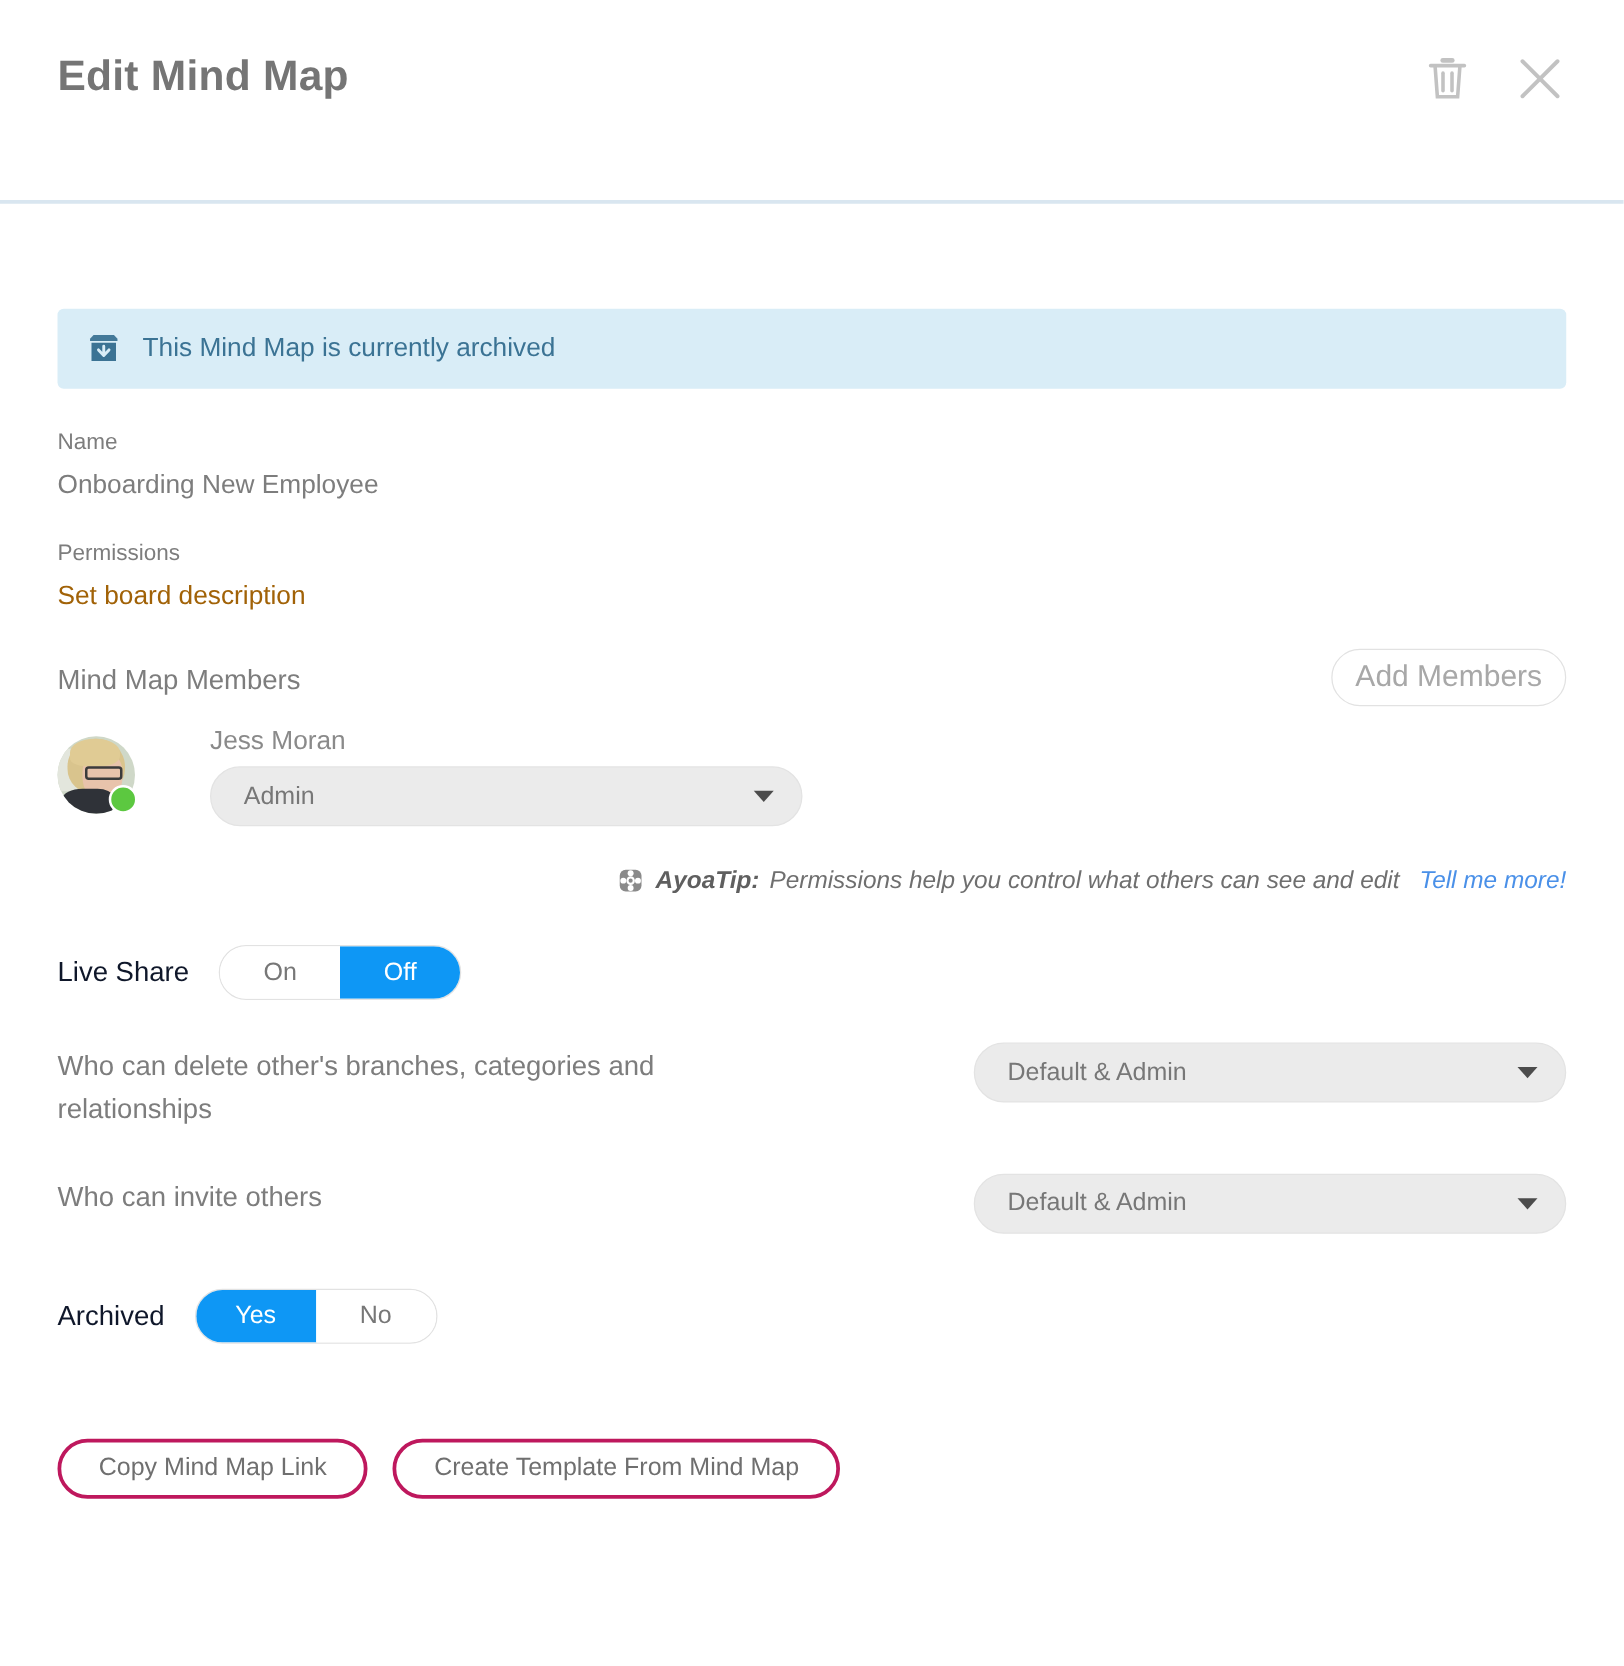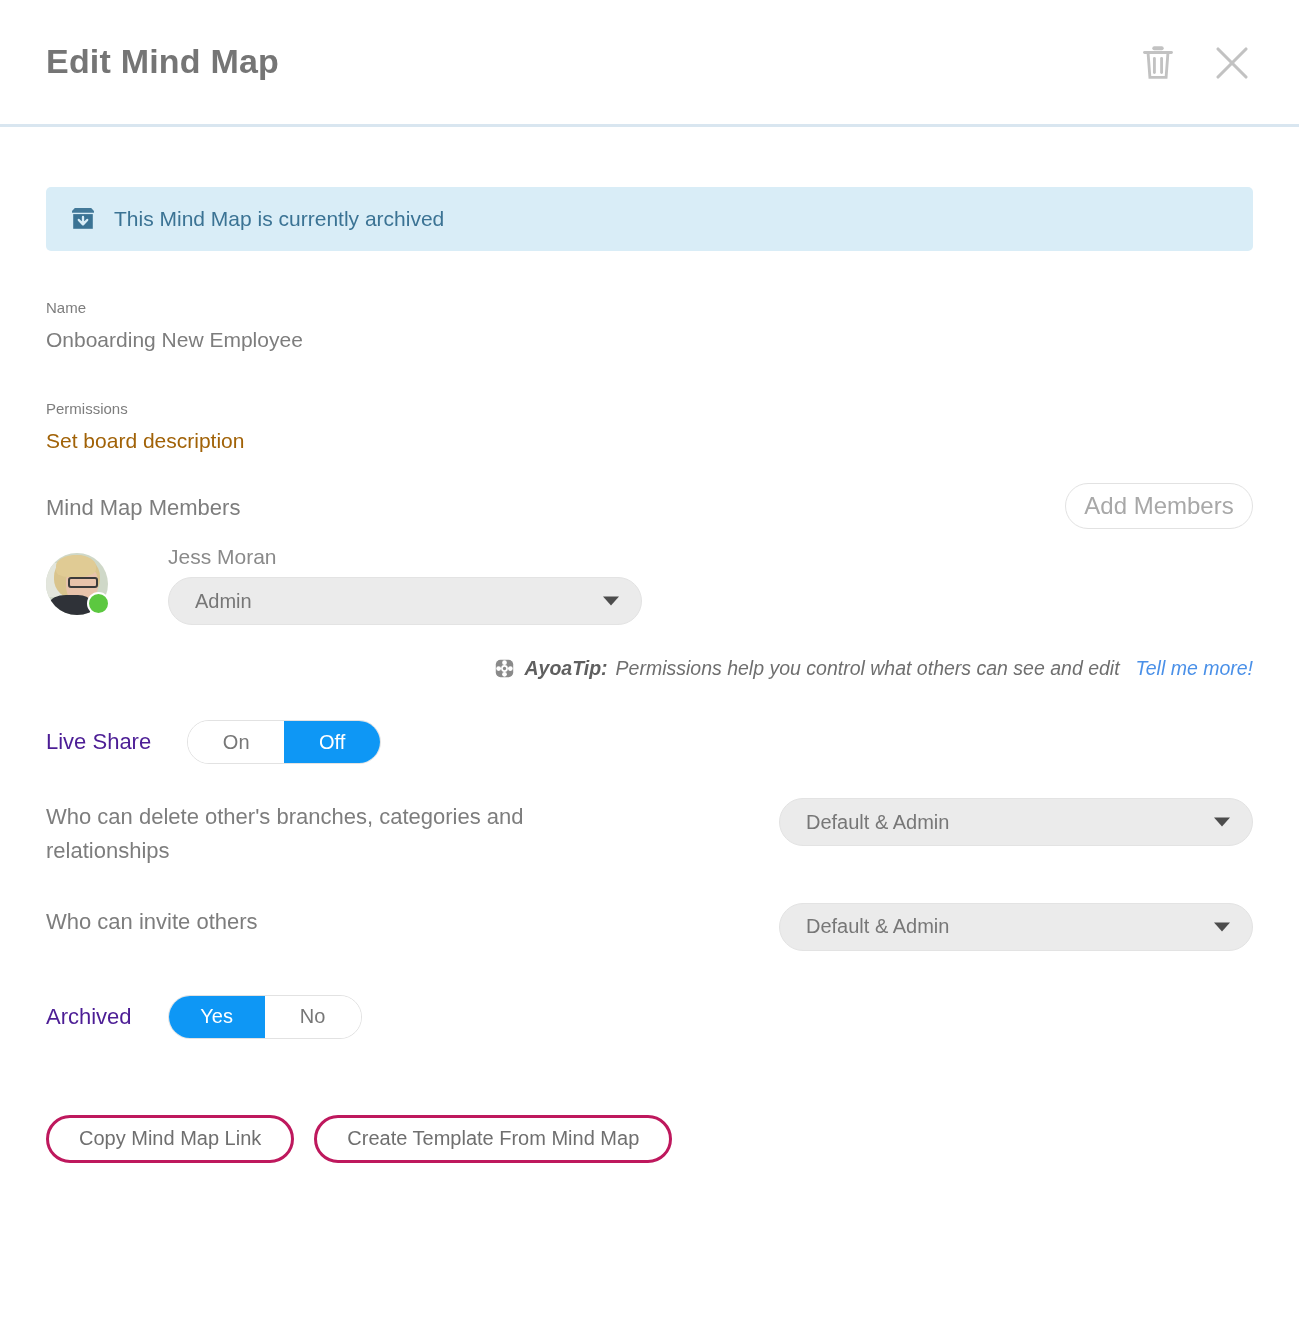--- a/index.html
+++ b/index.html
@@ -12,21 +12,21 @@
     background: #ffffff;
     font-family: "Liberation Sans", sans-serif;
     color: #6b6b6b;
     overflow: hidden;
     position: relative;
   }
 
   
   .header {
     position: relative;
-    height: 127px;
+    height: 163px;
     box-sizing: border-box;
     border-bottom: 3px solid #d9e6f0;
     background: #fff;
   }
   .header-title {
     position: absolute;
     left: 46px;
     top: 42px;
     font-size: 34px;
     font-weight: bold;
@@ -53,21 +53,21 @@
   .icon-btn svg { display: block; }
 
   
   .content {
     padding: 0 46px;
     box-sizing: border-box;
   }
 
   
   .banner {
-    margin-top: 60px;
+    margin-top: 84px;
     height: 64px;
     background: #d9edf7;
     border-radius: 5px;
     display: flex;
     align-items: center;
     padding-left: 22px;
     box-sizing: border-box;
     width: 1207px;
   }
   .banner-icon {
@@ -79,23 +79,23 @@
     justify-content: center;
     color: #3b7394;
   }
   .banner-text {
     font-size: 21px;
     color: #3b7394;
   }
 
   
   .field-label {
-    font-size: 15px;
+    font-size: 18px;
     color: #7d7d7d;
-    margin-top: 48px;
+    margin-top: 32px;
   }
   .field-value {
     font-size: 21px;
     color: #7d7d7d;
     margin-top: 12px;
   }
   .field-value.placeholder { color: #a16207; }
 
   
   .members-header {
@@ -289,22 +289,22 @@
   }
 
   
   .toggle-row {
     display: flex;
     align-items: center;
     margin-top: 40px;
   }
   .toggle-label {
     font-size: 22px;
-    color: #4c1d95;
-    margin-right: 36px;
+    color: #0f172a;
+    margin-right: 24px;
   }
   .segmented {
     display: inline-flex;
     border: 1px solid #e2e2e2;
     border-radius: 22px;
     overflow: hidden;
     height: 42px;
     background: #fff;
   }
   .seg {

